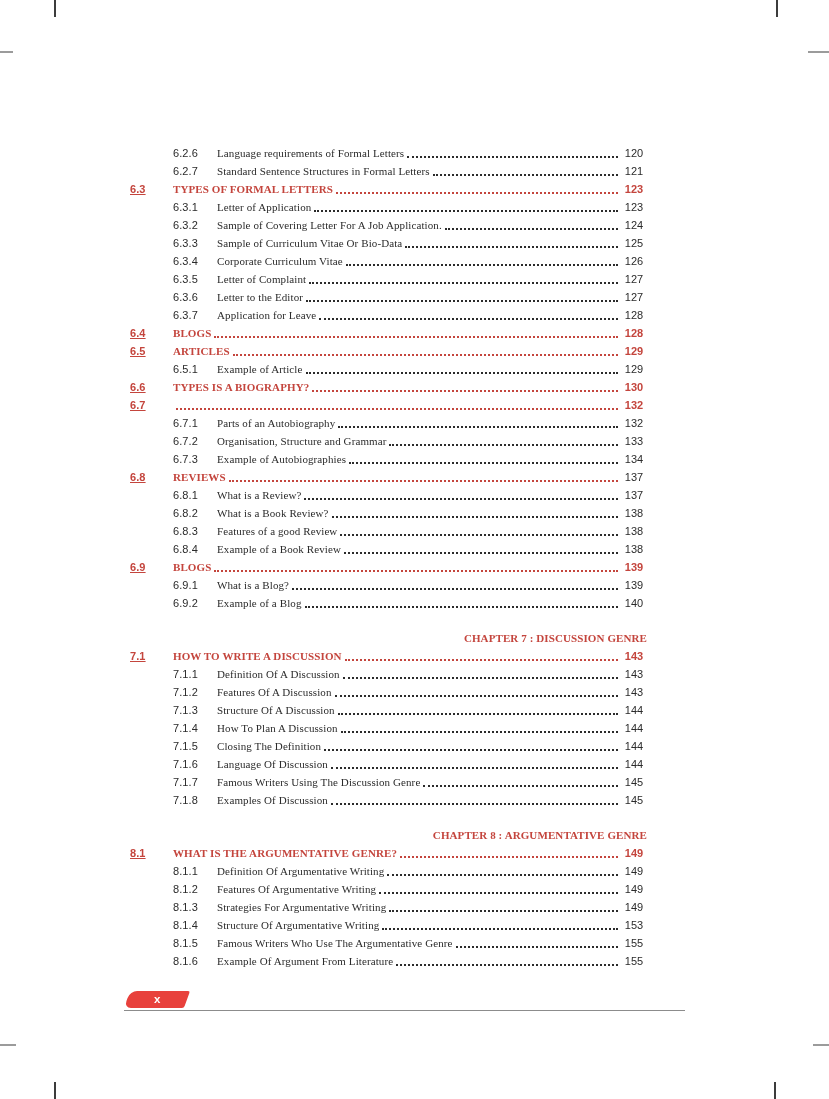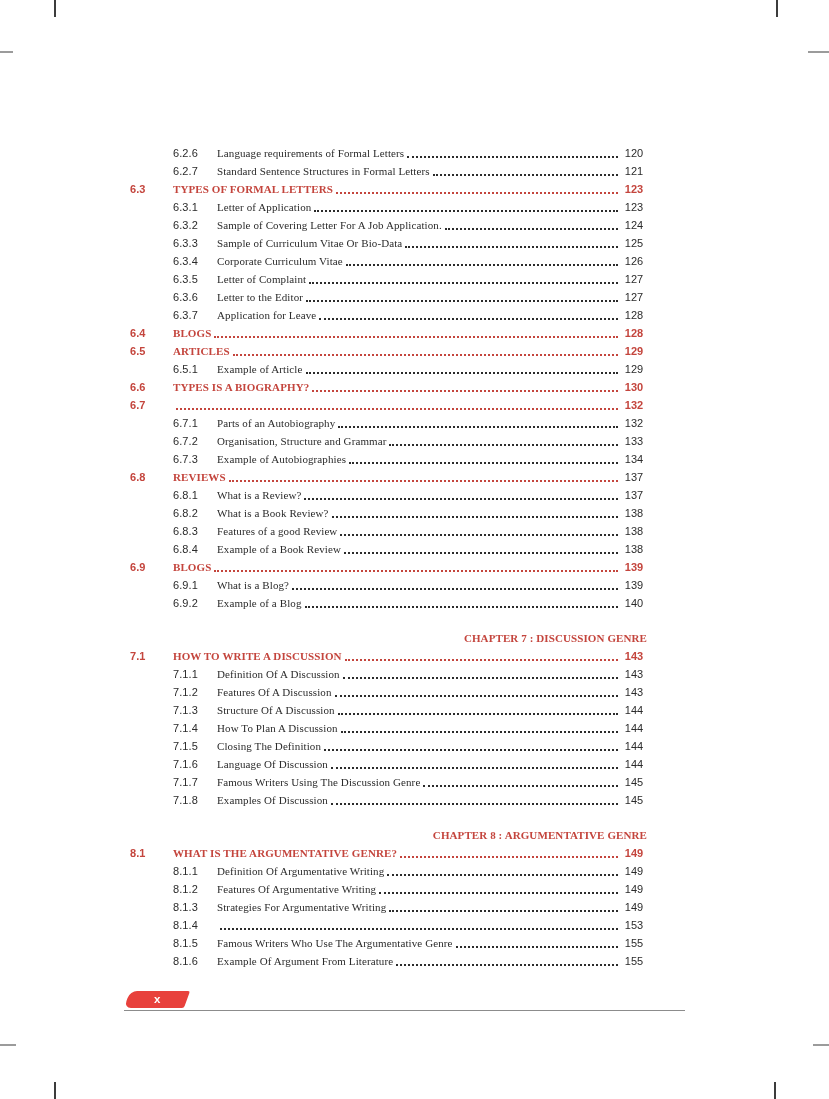--- a/index.html
+++ b/index.html
@@ -35,21 +35,21 @@
     color: var(--ink);
   }
   .row {
     display: flex;
     height: 18px;
     line-height: 18px;
     font-size: 11px;
     letter-spacing: 0.1px;
     white-space: nowrap;
   }
-  .c-num    { width: 43px; flex: 0 0 43px; }
+  .c-num    { width: 43px; flex: 0 0 43px; text-decoration: underline; }
   .c-subnum { width: 44px; flex: 0 0 44px; }
   .c-title  { flex: 0 0 auto; font-family: Liberation Serif, serif; }
   .dots {
     flex: 1 1 auto;
     min-width: 8px;
     border-bottom: 2px dotted var(--ink);
     align-self: flex-end;
     margin: 0 3px 4px 3px;
   }
   .c-page {
@@ -368,20 +368,21 @@
     <div class="row sub">
       <span class="c-num"></span>
       <span class="c-subnum">8.1.3</span>
       <span class="c-title">Strategies For Argumentative Writing</span>
       <span class="dots"></span>
       <span class="c-page">149</span>
     </div>
     <div class="row sub">
       <span class="c-num"></span>
       <span class="c-subnum">8.1.4</span>
+      <span class="c-title">Structure Of Argumentative Writing</span>
       <span class="dots"></span>
       <span class="c-page">153</span>
     </div>
     <div class="row sub">
       <span class="c-num"></span>
       <span class="c-subnum">8.1.5</span>
       <span class="c-title">Famous Writers Who Use The Argumentative Genre</span>
       <span class="dots"></span>
       <span class="c-page">155</span>
     </div>

